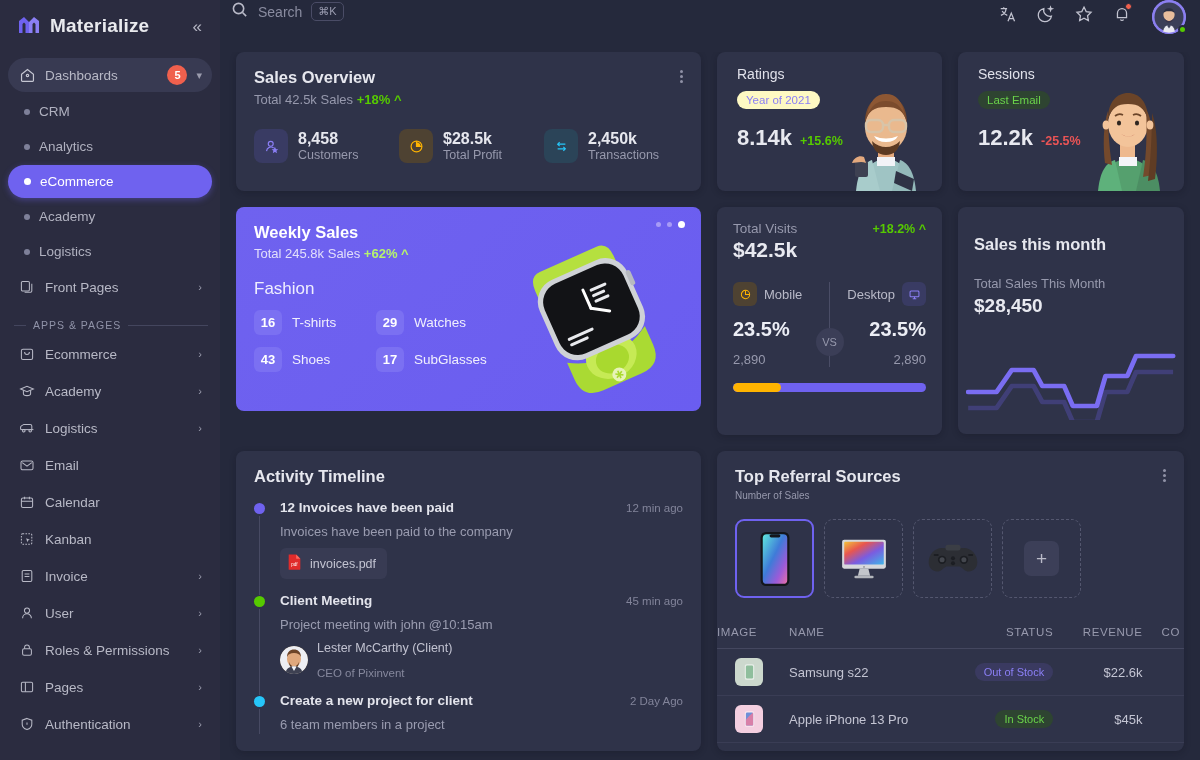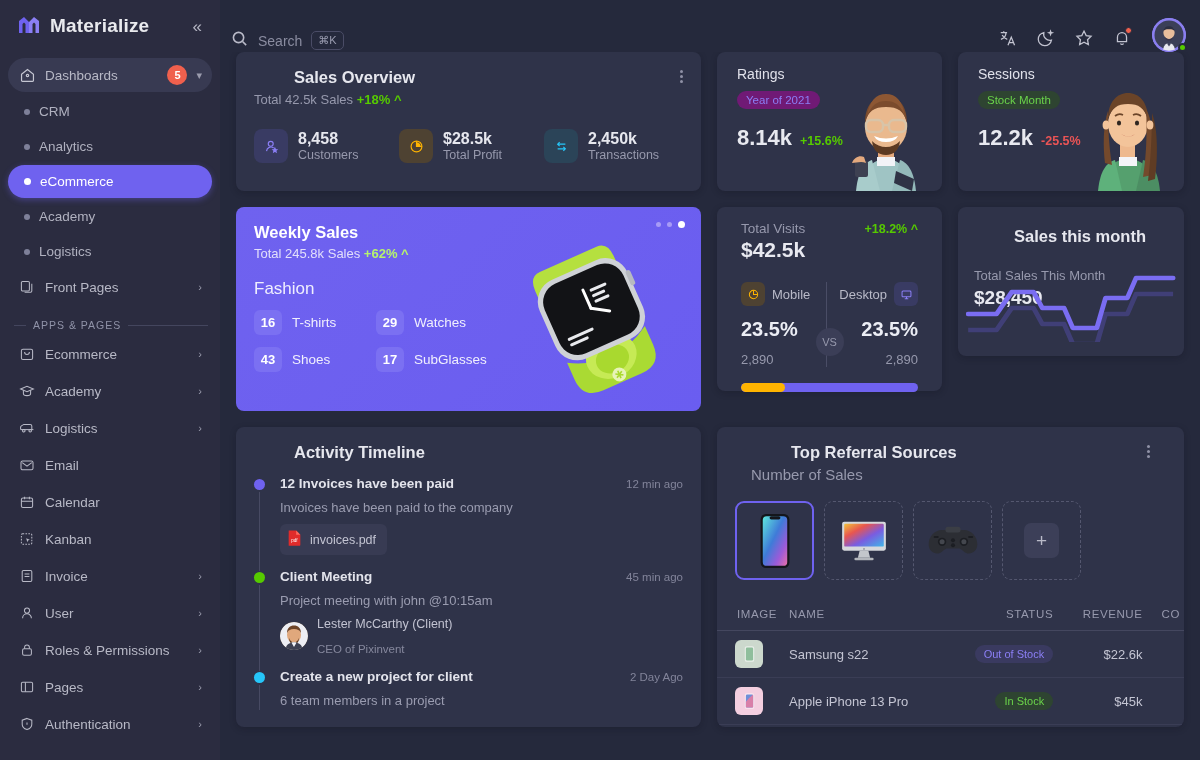--- a/index.html
+++ b/index.html
@@ -46,40 +46,40 @@
   .dot { width: 6px; height: 6px; border-radius: 50%; background: #7e8099; flex-shrink: 0; margin-left: 4px; }
   .sub-item.active .dot { background: #fff; width: 7px; height: 7px; }
 
   .section-head { display: flex; align-items: center; gap: 7px; padding: 12px 12px 6px 14px; }
   .section-head .line { height: 1px; background: #44465e; flex: 1; }
   .section-head .line.short { flex: 0 0 12px; }
   .section-head .txt { font-size: 10.5px; letter-spacing: 1px; color: #9093a8; white-space: nowrap; }
 
   
   .main { flex: 1; height: 760px; display: flex; flex-direction: column; overflow: hidden; }
-  .navbar { height: 52px; display: flex; align-items: flex-end; padding: 0 14px 0 10px; gap: 10px; flex-shrink: 0; }
+  .navbar { height: 52px; display: flex; align-items: flex-start; padding: 0 14px 0 10px; gap: 10px; flex-shrink: 0; }
   .search-box { display: flex; align-items: center; gap: 9px; cursor: text; }
   .search-ph { font-size: 14px; color: #8a8ca0; }
   .kbd { border: 1px solid #4a4c66; border-radius: 5px; font-size: 11px; color: #9a9cb0; padding: 2px 6px; }
   .nav-spacer { flex: 1; }
   .nb-icon { width: 28px; height: 28px; display: flex; align-items: center; justify-content: center;
     color: #c2c3d0; cursor: pointer; position: relative; }
   .nb-dot { position: absolute; top: 3px; right: 4px; width: 7px; height: 7px; border-radius: 50%;
     background: #f0604d; border: 1.5px solid #25293c; }
   .avatar-wrap { position: relative; width: 34px; height: 34px; margin-left: 6px; cursor: pointer; }
   .avatar-ring { width: 34px; height: 34px; border-radius: 50%; overflow: hidden; background: #8b7ff0; }
   .av-badge { position: absolute; right: -1px; bottom: 0px; width: 9px; height: 9px; border-radius: 50%;
     background: #56ca00; border: 2px solid #25293c; }
 
   .content { flex: 1; padding: 0 16px 0 16px; overflow: hidden; }
   .grid { display: grid; grid-template-columns: 465px 225px 226px; gap: 16px; }
   .card { background: #2f3349; border-radius: 8px; box-shadow: 0 2px 6px rgba(15,16,26,.25); }
 
-  .card-title { font-size: 16.5px; font-weight: bold; color: #e6e7ee; margin-left: 40px; }
-  .card-sub { font-size: 15px; color: #9799ad; }
+  .card-title { font-size: 16.5px; font-weight: bold; color: #e6e7ee; }
+  .card-sub { font-size: 10px; color: #9799ad; }
   .kebab { color: #8f91a6; font-size: 16px; line-height: 10px; cursor: pointer; letter-spacing: 0; }
   .kebab span { display: block; width: 3px; height: 3px; border-radius: 50%; background: #8f91a6; margin: 2px 0; }
 
   
   .sales-ov { padding: 16px 18px; height: 139px; position: relative; }
   .so-head { display: flex; justify-content: space-between; align-items: flex-start; }
   .so-total { font-size: 13px; color: #9799ad; margin-top: 5px; }
   .pos { color: #56ca00; font-weight: bold; }
   .neg { color: #ea5455; font-weight: bold; }
   .so-stats { display: flex; margin-top: 22px; gap: 6px; }
@@ -88,21 +88,21 @@
   .tile.purple { background: #393b63; }
   .tile.amber { background: #4e4232; }
   .tile.blue { background: #2b4458; }
   .so-num { font-size: 16px; font-weight: bold; color: #e6e7ee; line-height: 1.15; }
   .so-lbl { font-size: 12.5px; color: #9799ad; }
 
   
   .mini { padding: 14px 20px; height: 139px; position: relative; overflow: hidden; }
   .mini-title { font-size: 14px; color: #e0e1ea; font-weight: 500; }
   .pill { display: inline-block; font-size: 11.5px; padding: 3px 9px; border-radius: 11px; margin-top: 9px; }
-  .pill.purple { background: #701a75; color: #8b7ff5; }
+  .pill.purple { background: #fef9c3; color: #8b7ff5; }
   .pill.green { background: #2e4431; color: #6ad34a; }
   .mini-row { display: flex; align-items: baseline; gap: 8px; margin-top: 16px; }
   .mini-num { font-size: 22px; font-weight: bold; color: #e8e9f0; }
   .mini-delta { font-size: 12.5px; }
   .mini-art { position: absolute; right: 4px; bottom: 0; width: 104px; height: 112px; }
 
   
   .weekly { grid-column: 1; background: linear-gradient(135deg,#6f62ef,#6a5df0); border-radius: 8px;
     padding: 16px 18px; height: 204px; position: relative; overflow: hidden; }
   .wk-title { font-size: 16.5px; font-weight: bold; color: #fff; }
@@ -113,40 +113,40 @@
   .wk-item { display: flex; align-items: center; gap: 10px; }
   .wk-chip { background: #7b70f2; color: #fff; font-size: 13px; font-weight: bold; border-radius: 6px;
     min-width: 28px; height: 25px; display: flex; align-items: center; justify-content: center; padding: 0 6px; }
   .wk-lbl { font-size: 13.5px; color: #f0effd; }
   .wk-dots { position: absolute; top: 14px; right: 16px; display: flex; gap: 6px; align-items: center; }
   .wk-dots i { width: 5px; height: 5px; border-radius: 50%; background: #a79bf6; display: block; }
   .wk-dots i.on { width: 7px; height: 7px; background: #fff; }
   .watch { position: absolute; right: 10px; top: 22px; width: 190px; height: 175px; }
 
   
-  .visits { padding: 14px 24px; height: 184px; }
+  .visits { padding: 14px 16px; height: 228px; }
   .tv-head { display: flex; justify-content: space-between; align-items: center; }
   .tv-lbl { font-size: 13.5px; color: #9799ad; }
   .tv-num { font-size: 21px; font-weight: bold; color: #e8e9f0; margin-top: 2px; }
   .tv-cols { display: flex; align-items: stretch; margin-top: 20px; position: relative; }
   .tv-col { flex: 1; }
   .tv-col.right { text-align: right; }
   .tv-ch { display: flex; align-items: center; gap: 7px; font-size: 13px; color: #b9bac8; }
   .tv-col.right .tv-ch { justify-content: flex-end; }
   .tv-big { font-size: 20px; font-weight: bold; color: #eceef5; margin-top: 12px; }
   .tv-small { font-size: 13px; color: #9799ad; margin-top: 11px; }
   .tv-div { width: 1px; background: #4a4d66; margin: 0 12px; }
   .vs-badge { position: absolute; left: 50%; top: 46px; transform: translateX(-50%);
     width: 28px; height: 28px; border-radius: 50%; background: #3b3e57; color: #9799ad;
     font-size: 11px; display: flex; align-items: center; justify-content: center; }
   .tv-bar { height: 9px; border-radius: 5px; background: #6f62ef; margin-top: 16px; overflow: hidden; display: flex; }
   .tv-bar i { display: block; height: 9px; background: #ffb400; border-radius: 5px; }
 
   
-  .stm { padding: 20px 16px; height: 149px; position: relative; overflow: hidden; }
+  .stm { padding: 28px 16px; height: 227px; position: relative; overflow: hidden; }
   .stm-sub { font-size: 13px; color: #9799ad; margin-top: 22px; }
   .stm-num { font-size: 19px; font-weight: bold; color: #e8e9f0; margin-top: 4px; }
   .stm-chart { position: absolute; left: 8px; right: 0; bottom: 14px; height: 86px; }
 
   
   .timeline { padding: 16px 18px; height: 300px; overflow: hidden; }
   .tl-list { margin-top: 14px; position: relative; }
   .tl-item { position: relative; padding-left: 26px; padding-bottom: 14px; }
   .tl-item:last-child { padding-bottom: 0; }
   .tl-bullet { position: absolute; left: 0; top: 3px; width: 11px; height: 11px; border-radius: 50%; }
@@ -158,21 +158,21 @@
   .pdf-chip { display: inline-flex; align-items: center; gap: 8px; background: #383b53; border-radius: 6px;
     padding: 5px 11px 5px 7px; margin-top: 9px; cursor: pointer; }
   .pdf-name { font-size: 12.5px; color: #c3c4d2; }
   .tl-person { display: flex; align-items: center; gap: 9px; margin-top: 9px; }
   .tl-av { width: 28px; height: 28px; border-radius: 50%; overflow: hidden; flex-shrink: 0; background: #7d6a55; }
   .tl-pname { font-size: 12.5px; color: #c2c3d1; }
   .tl-prole { font-size: 11.5px; color: #86889d; margin-top: 12px; }
 
   
   .referral { grid-column: 2 / span 2; padding: 16px 0 0 0; height: 300px; overflow: hidden; position: relative; }
-  .rf-head { padding: 0 34px; display: flex; justify-content: space-between; align-items: flex-start; }
+  .rf-head { padding: 0 18px; display: flex; justify-content: space-between; align-items: flex-start; }
   .rf-thumbs { display: flex; gap: 10px; padding: 18px 18px 0 18px; }
   .rf-thumb { width: 79px; height: 79px; border-radius: 9px; display: flex; align-items: center;
     justify-content: center; border: 1px dashed #54576f; cursor: pointer; }
   .rf-thumb.sel { border: 2px solid #6f62ef; border-style: solid; }
   .rf-add { width: 35px; height: 35px; border-radius: 7px; background: #3c3f58; color: #b9bac8;
     font-size: 19px; display: flex; align-items: center; justify-content: center; }
   table { width: 100%; border-collapse: collapse; margin-top: 18px; }
   thead th { font-size: 11.5px; letter-spacing: .6px; color: #9799ad; font-weight: normal;
     padding: 10px 6px; border-bottom: 1px solid #44475f; text-align: left; white-space: nowrap; }
   th.r, td.r { text-align: right; }
@@ -504,21 +504,21 @@
               <path d="M49 46 h6" stroke="#d8c4a8" stroke-width="2.4"></path>
               <rect x="21" y="82" width="13" height="16" rx="2" fill="#3e4152"></rect>
               <path d="M18 84 c2-6 8-8 12-6 l2 6 c-5-2-10 0-14 0 Z" fill="#e3a97e"></path>
               <path d="M62 92 l18 8 -2 12 -18-8 Z" fill="#2f3345"></path>
             </svg>
           </div>
         </section>
 
         <section class="card mini">
           <div class="mini-title">Sessions</div>
-          <div class="pill green">Stock Month</div>
+          <div class="pill green">Last Email</div>
           <div class="mini-row">
             <span class="mini-num">12.2k</span>
             <span class="mini-delta neg">-25.5%</span>
           </div>
           <div class="mini-art">
             <svg viewBox="0 0 104 112" width="104" height="112">
               <path d="M28 112 c0-22 9-32 24-32 s24 10 24 32 Z" fill="#55a06e"></path>
               <path d="M22 112 c2-20 8-28 17-31 l7 31 Z" fill="#5eb17b"></path>
               <path d="M84 112 c-2-20-8-28-17-31 l-7 31 Z" fill="#4c8e63"></path>
               <rect x="44" y="66" width="15" height="18" fill="#eeb98e"></rect>
@@ -777,21 +777,21 @@
               </svg>
             </div>
             <div class="rf-thumb">
               <span class="rf-add">+</span>
             </div>
           </div>
 
           <table>
             <thead>
               <tr>
-                <th style="padding-left:20px;width:66px">IMAGE</th>
+                <th style="padding-left:0;width:66px">IMAGE</th>
                 <th>NAME</th>
                 <th class="r">STATUS</th>
                 <th class="r">REVENUE</th>
                 <th class="r" style="padding-right:4px">CO</th>
               </tr>
             </thead>
             <tbody>
               <tr>
                 <td style="padding-left:18px">
                   <span class="thumb-sm" style="background:#ccd8cd">

